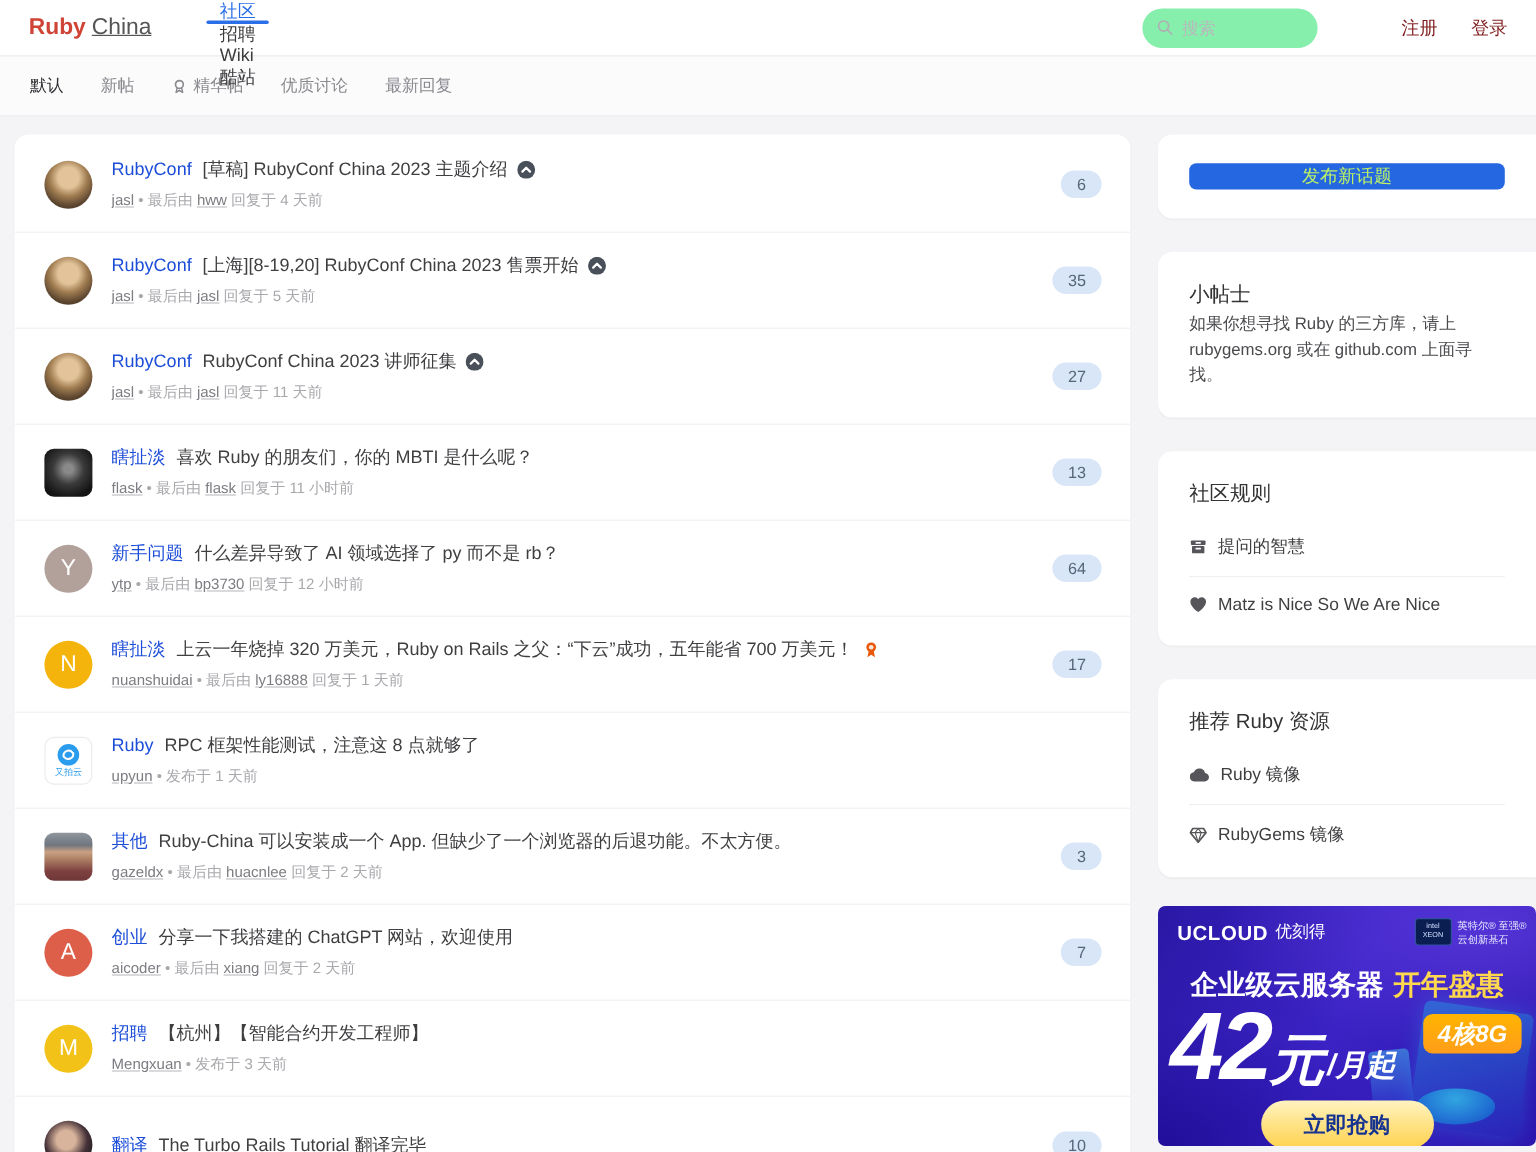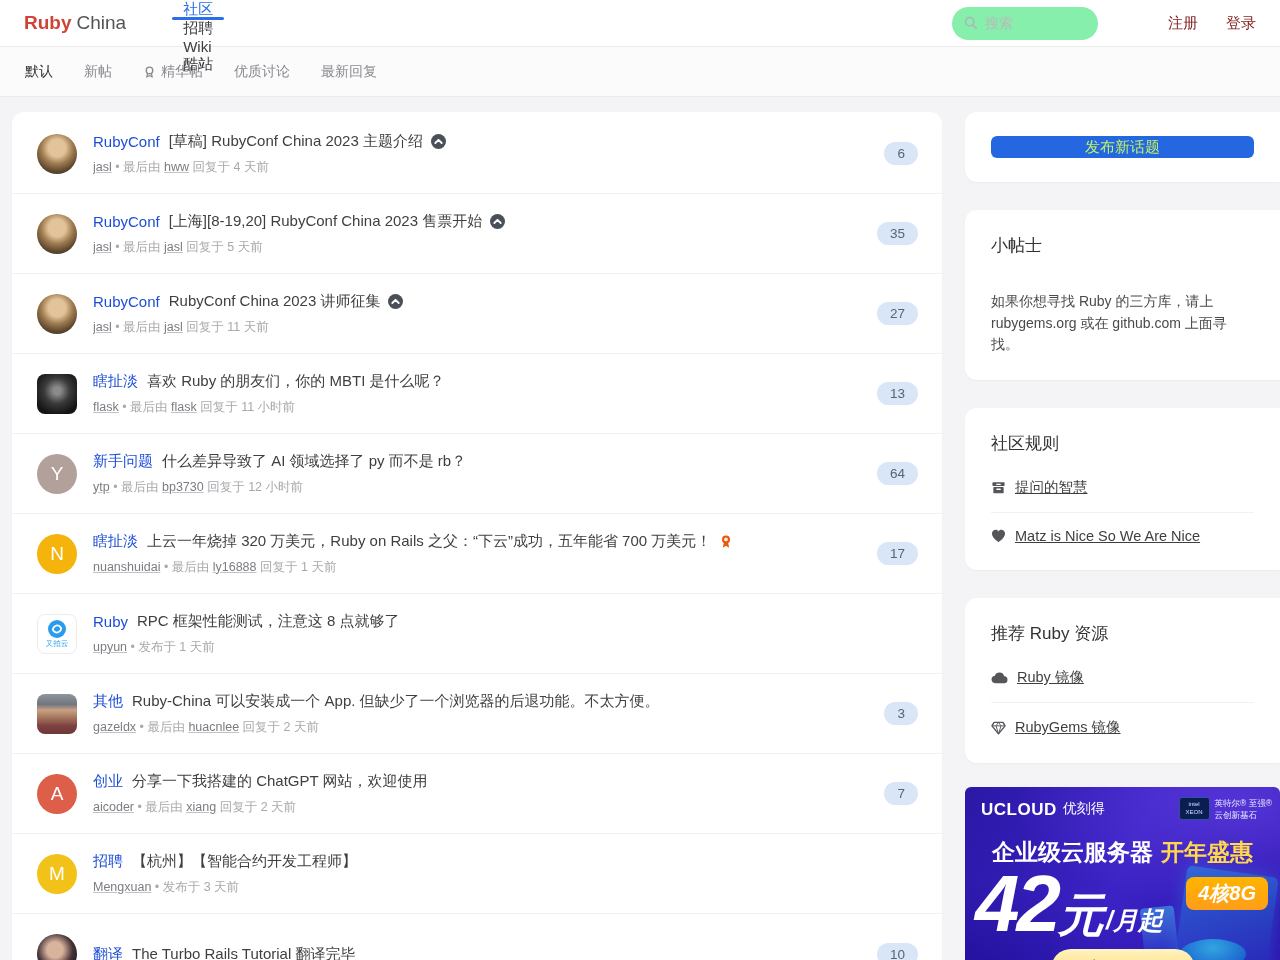--- a/index.html
+++ b/index.html
@@ -8,21 +8,21 @@
     font-family:"Liberation Sans","DejaVu Sans",sans-serif;
     background:#f4f4f6; color:#3f3f42; position:relative;
   }
   a { text-decoration:none; color:inherit; }
 
   
   .navbar { height:47px; background:#fff; border-bottom:1px solid #ebebed;
             display:flex; align-items:center; padding:0 24px; position:relative; }
   .logo { font-size:19px; display:flex; align-items:baseline; gap:5px; }
   .logo .l1 { color:#cf4436; font-weight:bold; }
-  .logo .l2 { color:#555; }
+  .logo .l2 { color:#555;text-decoration:underline; }
   .nav-tabs { display:flex; margin-left:40px; height:100%;flex-direction:column; }
   .nav-tab { font-size:15px; color:#3d3d40; padding:0 17px; height:100%;
              display:flex; align-items:center; position:relative; cursor:pointer; }
   .nav-tab.active { color:#2a6fe8; }
   .nav-tab.active::after { content:""; position:absolute; left:6px; right:6px; bottom:-1px;
              height:3px; background:#2a6fe8; border-radius:2px; }
   .nav-right { margin-left:auto; display:flex; align-items:center; gap:26px; }
   .search-box { width:146px; height:33px; background:#86efac; border-radius:17px;
              display:flex; align-items:center; padding:0 12px; gap:7px; margin-right:44px; }
   .search-box svg { flex:0 0 auto; }
@@ -67,22 +67,22 @@
   .count-badge { margin-left:auto; flex:0 0 auto; background:#d8e6f8; color:#55657a;
                  font-size:13.5px; padding:4px 13px; border-radius:13px; }
 
   
   .sidebar { width:315px; display:flex; flex-direction:column; gap:28px; }
   .side-card { padding:24px 26px; border-top-right-radius:0; border-bottom-right-radius:0; }
   .btn-primary { display:block; width:100%; height:22px; background:#2563d6; color:#bef264;
                  border:none; border-radius:6px; font-size:15px; font-family:inherit;
                  cursor:pointer; background:#2467e0; }
   .side-title { font-size:17px; color:#333; }
-  .tips-body { margin-top:34px; font-size:14px; color:#4a4a4e; line-height:1.55; }
-  .side-list { margin-top:8px;text-decoration:underline; }
+  .tips-body { margin-top:2px; font-size:14px; color:#4a4a4e; line-height:1.55; }
+  .side-list { margin-top:8px; }
   .side-item { display:flex; align-items:center; gap:9px; font-size:14.5px; color:#3f3f42;
                padding:15px 0; border-bottom:1px solid #f1f1f3; cursor:pointer; }
   .side-item:last-child { border-bottom:none; padding-bottom:2px; }
   .side-item svg { flex:0 0 auto; }
 
   
   .ad { position:relative; width:315px; height:200px; border-radius:6px; overflow:hidden;
         cursor:pointer;
         background:
           radial-gradient(120% 90% at 88% 8%, rgba(110,70,235,.55), transparent 60%),

